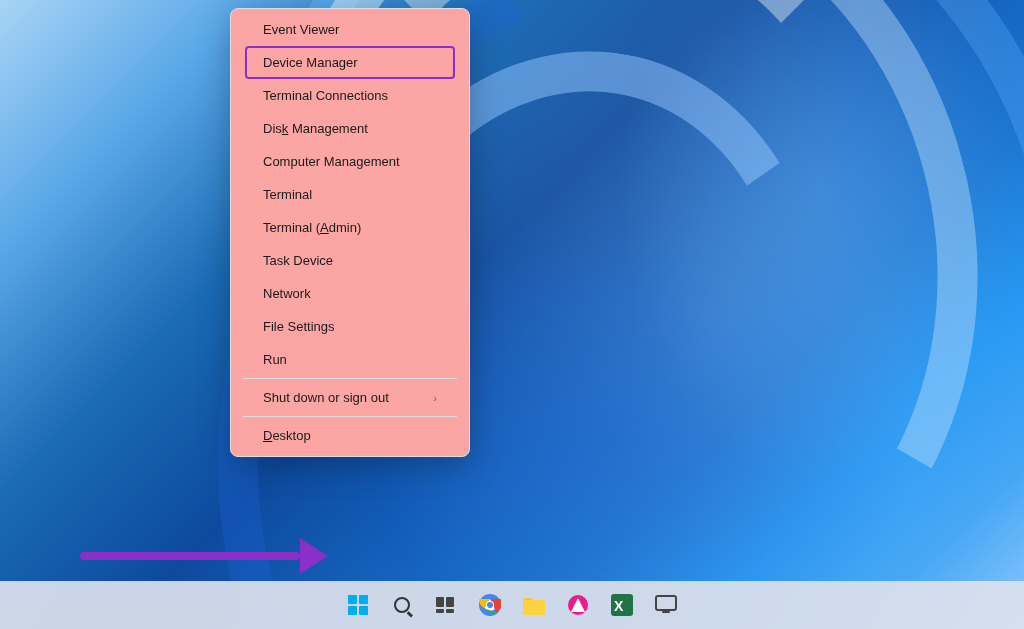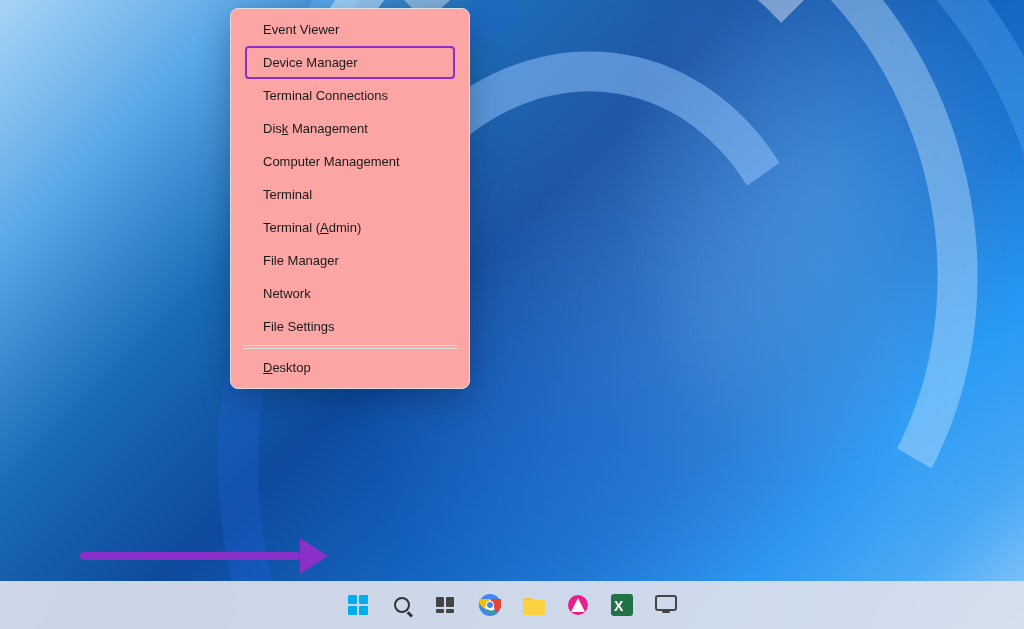--- a/index.html
+++ b/index.html
@@ -281,35 +281,42 @@
 
     <div class="menu-item">
       <span>Terminal</span>
     </div>
 
     <div class="menu-item">
       <span>Terminal (<span class="underline-char">A</span>dmin)</span>
     </div>
 
     <div class="menu-item">
-      <span>File Manager</span>
+      <span>Task Device</span>
     </div>
 
     <div class="menu-item">
       <span>Network</span>
     </div>
 
     <div class="menu-item">
       <span>File Settings</span>
     </div>
 
 
+    <div class="menu-item">
+      <span>Run</span>
+    </div>
 
     <div class="menu-separator"></div>
 
+    <div class="menu-item">
+      <span>Shut down or sign out</span>
+      <span class="menu-arrow">›</span>
+    </div>
 
     <div class="menu-separator"></div>
 
     <div class="menu-item">
       <span><span class="underline-char">D</span>esktop</span>
     </div>
 
   </div>
 
   <div id="arrow-container">

